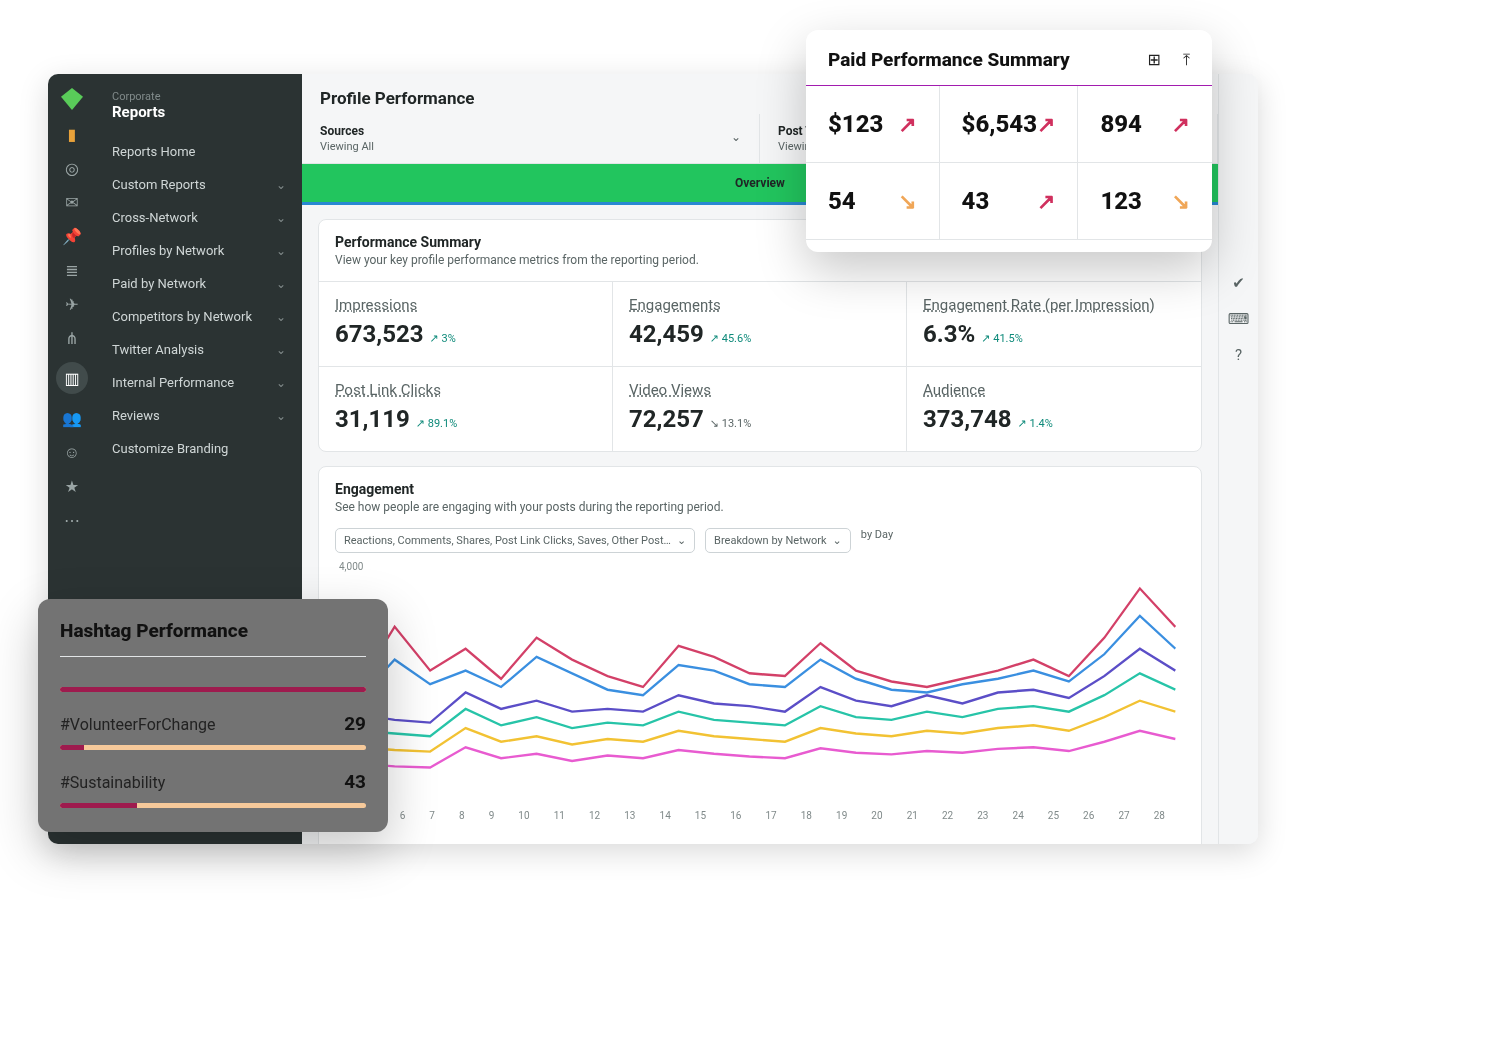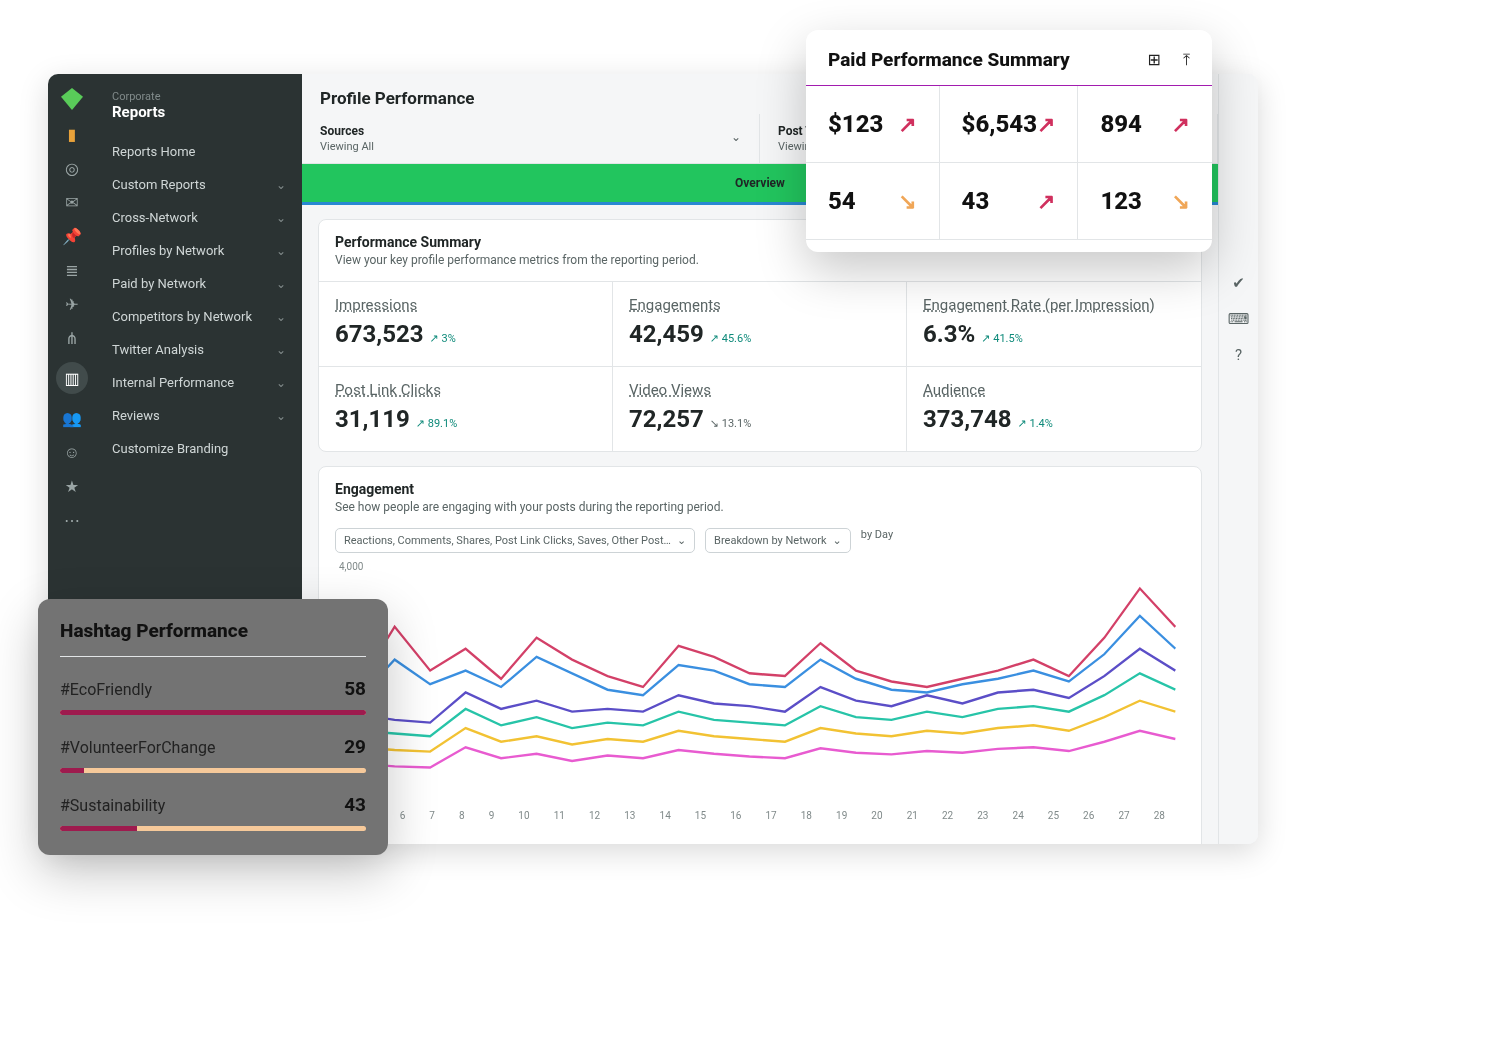--- a/index.html
+++ b/index.html
@@ -294,24 +294,20 @@
         <span class="paid-val">123</span>
         <span class="arrow-down">↘</span>
       </div>
     </div>
 </div>
 
 <div class="hashtag-card">
   <div class="hashtag-title">Hashtag Performance</div>
   <div id="hashtag-rows">
       <div class="hrow">
-        <div class="hrow-top">
-          <span class="hname">#EcoFriendly</span>
-          <span class="hval">58</span>
-        </div>
         <div class="hbar">
           <div class="hbar-fill" style="width:100%"></div>
         </div>
       </div>
       <div class="hrow">
         <div class="hrow-top">
           <span class="hname">#VolunteerForChange</span>
           <span class="hval">29</span>
         </div>
         <div class="hbar">

